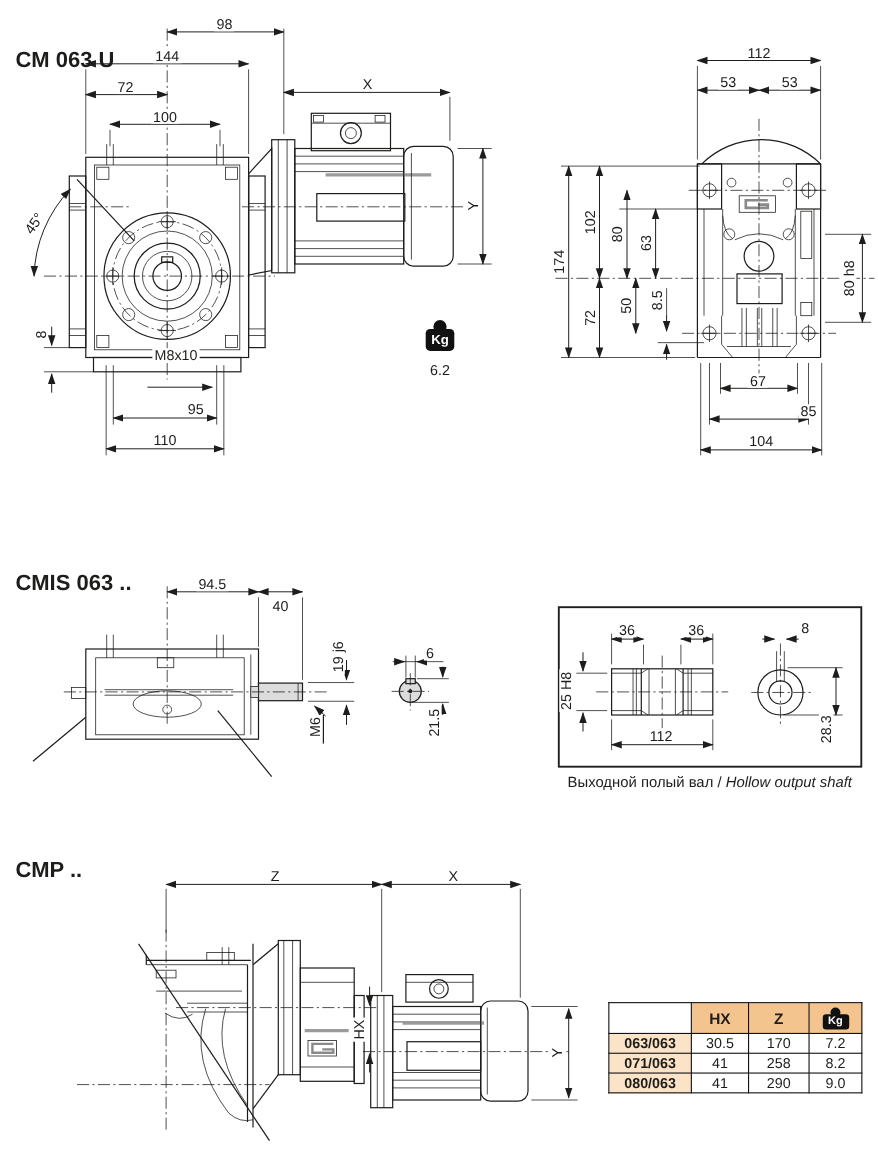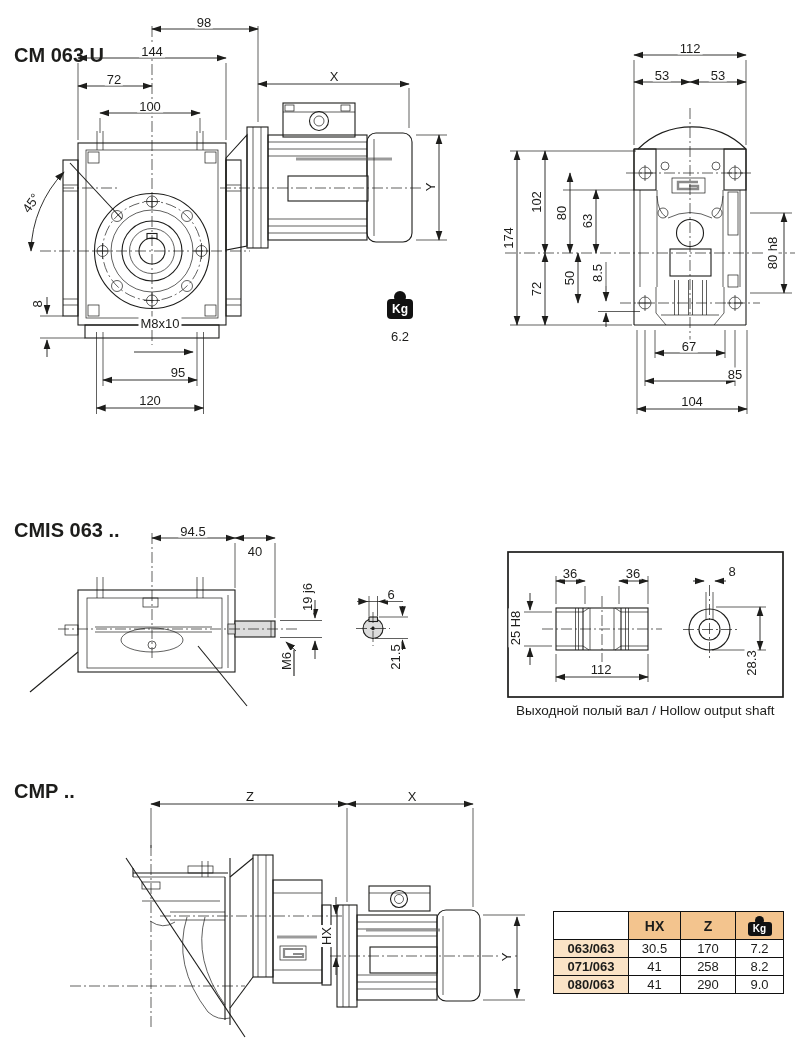--- a/index.html
+++ b/index.html
@@ -12,21 +12,21 @@
   .cl{stroke:#1d1d1b;fill:none;stroke-width:0.7;stroke-dasharray:11 3 2 3;}
   .gry{stroke:#9b9b9b;fill:none;stroke-width:3;}
   .gfill{fill:#dcdcdc;}
   .wfill{fill:#ffffff;}
   .title{position:absolute;font-weight:bold;font-size:20px;white-space:nowrap;}
   .lbl{position:absolute;font-size:13px;line-height:1;white-space:nowrap;
        transform:translate(-50%,-50%);background:#fff;padding:0 2px;}
   .rot{transform:translate(-50%,-50%) rotate(-90deg);}
   .rot45{transform:translate(-50%,-50%) rotate(-55deg);}
   .cap{position:absolute;font-size:13.5px;white-space:nowrap;}
-  .cap .it{}
+  .cap .it{font-style:italic;}
   
   .kgicon{position:absolute;width:26px;text-align:center;}
   .kgicon .knob{width:12px;height:12px;border-radius:50%;background:#111;margin:0 auto -4px auto;}
   .kgicon .bodyk{background:#111;color:#fff;font-weight:bold;font-size:12px;line-height:20px;
                  border-radius:4px;height:20px;}
   .kgsm{display:inline-block;width:24px;vertical-align:middle;}
   .kgsm .knob{width:9px;height:9px;border-radius:50%;background:#111;margin:0 auto -3px auto;}
   .kgsm .bodyk{background:#111;color:#fff;font-weight:bold;font-size:10px;line-height:14px;
                border-radius:3px;height:14px;}
   
@@ -422,21 +422,21 @@
   <div class="lbl" style="left:204px;top:22px;">98</div>
   <div class="lbl" style="left:152px;top:51px;">144</div>
   <div class="lbl" style="left:114px;top:79px;">72</div>
   <div class="lbl" style="left:150px;top:106px;">100</div>
   <div class="lbl" style="left:334px;top:76px;">X</div>
   <div class="lbl rot" style="left:430px;top:187px;">Y</div>
   <div class="lbl rot45" style="left:31px;top:203px;">45°</div>
   <div class="lbl rot" style="left:37px;top:304px;">8</div>
   <div class="lbl" style="left:160px;top:323px;">M8x10</div>
   <div class="lbl" style="left:150px;top:372px;margin-left:28px;">95</div>
-  <div class="lbl" style="left:150px;top:400px;">120</div>
+  <div class="lbl" style="left:150px;top:400px;">110</div>
   <div class="lbl" style="left:690px;top:48px;">112</div>
   <div class="lbl" style="left:662px;top:75px;">53</div>
   <div class="lbl" style="left:718px;top:75px;">53</div>
   <div class="lbl rot" style="left:508px;top:238px;">174</div>
   <div class="lbl rot" style="left:536px;top:202px;">102</div>
   <div class="lbl rot" style="left:561px;top:213px;">80</div>
   <div class="lbl rot" style="left:587px;top:221px;">63</div>
   <div class="lbl rot" style="left:536px;top:289px;">72</div>
   <div class="lbl rot" style="left:569px;top:278px;">50</div>
   <div class="lbl rot" style="left:597px;top:273px;">8.5</div>

